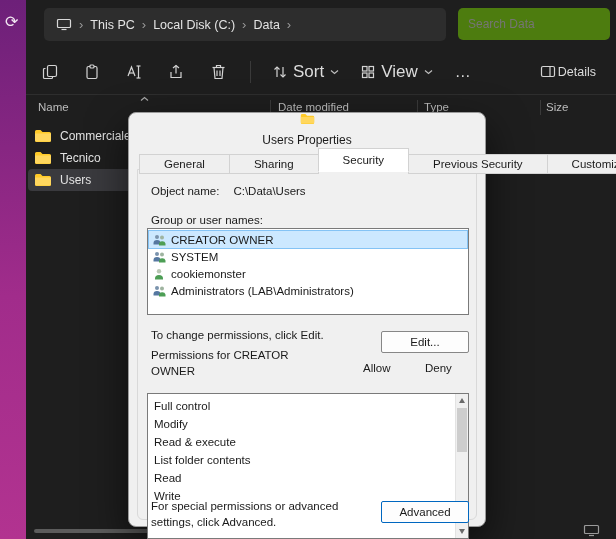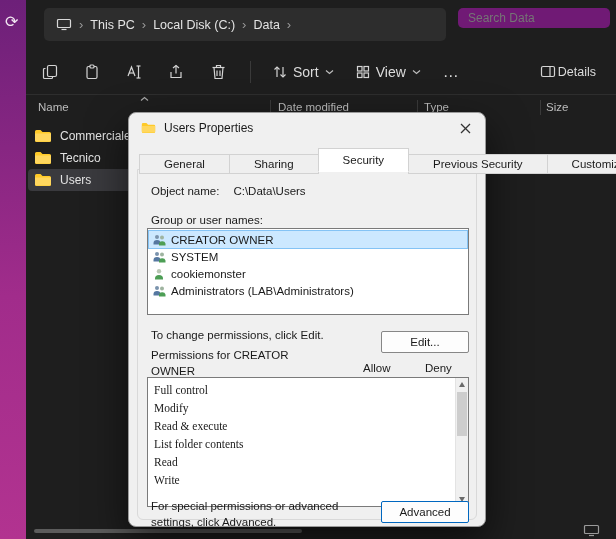--- a/index.html
+++ b/index.html
@@ -11,31 +11,31 @@
   .strip{position:absolute;left:0;top:0;width:26px;height:539px;
          background:linear-gradient(180deg,#6d2079 0%,#a12c8b 55%,#b23390 100%);}
   .refresh{position:absolute;left:5px;top:14px;color:#f2e7f2;font-size:16px;line-height:16px;cursor:default;}
 
   
   .explorer{position:absolute;left:26px;top:0;right:0;bottom:0;background:#1e1e1e;color:#d6d6d6;}
   .addr{position:absolute;left:18px;top:8px;width:402px;height:33px;background:#2d2d2d;border-radius:5px;
         display:flex;align-items:center;gap:7px;padding:0 12px;font-size:12.5px;color:#e4e4e4;}
   .chev{color:#9a9a9a;font-size:13px;line-height:12px;}
   .crumb{cursor:default;}
-  .search{position:absolute;left:432px;top:8px;right:6px;height:20px;background:#701a75;border-radius:5px;
+  .search{position:absolute;left:432px;top:8px;right:6px;height:32px;background:#4d7c0f;border-radius:5px;
           display:flex;align-items:center;padding:0 10px;}
   .search input{flex:1;background:transparent;border:none;outline:none;color:#cfcfcf;
                 font-size:12px;font-family:inherit;}
   .icon{display:inline-flex;align-items:center;justify-content:center;}
 
   .toolbar{position:absolute;left:0;top:49px;right:0;height:46px;display:flex;align-items:center;
            gap:22px;padding:0 14px;border-bottom:1px solid #2e2e2e;}
   .tbicon{width:20px;height:20px;display:inline-flex;align-items:center;justify-content:center;cursor:pointer;}
   .tbsep{width:1px;height:22px;background:#3a3a3a;}
-  .drop{display:flex;align-items:center;gap:6px;font-size:14px;color:#dcdcdc;cursor:pointer;}
+  .drop{display:flex;align-items:center;gap:6px;font-size:17px;color:#dcdcdc;cursor:pointer;}
   .more{font-size:16px;color:#dcdcdc;cursor:pointer;letter-spacing:1px;}
   .detailsbtn{margin-left:auto;display:flex;gap:2px;font-size:12.5px;color:#dcdcdc;cursor:pointer;padding-right:6px;}
 
   .heads{position:absolute;top:96px;left:0;right:0;height:24px;font-size:11.5px;color:#bdbdbd;}
   .h{position:absolute;top:5px;cursor:pointer;}
   .sortcaret{position:absolute;left:114px;top:0px;}
   .vsep{position:absolute;top:4px;width:1px;height:15px;background:#3a3a3a;}
 
   .rows{position:absolute;top:122px;left:0;right:0;}
   .row{position:absolute;left:2px;height:22px;width:240px;display:flex;align-items:center;gap:8px;
@@ -44,21 +44,21 @@
 
   
   .hthumb{position:absolute;left:34px;top:529px;width:268px;height:4px;background:#5c5c5c;border-radius:2px;cursor:pointer;z-index:3;}
   .statusicon{position:absolute;right:16px;top:524px;z-index:3;cursor:pointer;}
 
   
   .dialog{position:absolute;left:128px;top:112px;width:358px;height:415px;background:#f0f0f0;
           border:1px solid #9b9b9b;border-radius:8px;box-shadow:0 16px 40px rgba(0,0,0,.6);
           color:#1a1a1a;font-size:11.5px;z-index:10;}
   .dlghead{position:absolute;top:0;left:0;right:0;height:30px;display:flex;align-items:center;
-           gap:8px;padding:0 12px;font-size:12px;}
+           gap:8px;padding:0 12px;font-size:12px;flex-direction:column;}
   .dlgclose{margin-left:auto;width:16px;height:16px;display:flex;align-items:center;justify-content:center;cursor:pointer;}
   .tabs{position:absolute;top:35px;left:10px;display:flex;align-items:flex-end;z-index:2;}
   .tab{height:20px;line-height:19px;padding:0 24px;border:1px solid #d2d2d2;background:#efefef;
        position:relative;top:2px;margin-right:-1px;font-size:11.5px;cursor:pointer;white-space:nowrap;}
   .tab.active{height:24px;line-height:22px;background:#fff;top:0;border-bottom:1px solid #fff;z-index:3;}
   .page{position:absolute;left:8px;right:8px;top:56px;bottom:6px;border:1px solid #d9d9d9;background:#f0f0f0;border-radius:0 0 6px 6px;}
 
   .objrow{position:absolute;left:22px;top:72px;display:flex;gap:14px;}
   .grouplabel{position:absolute;left:22px;top:101px;}
   .listbox{position:absolute;left:18px;width:322px;background:#fff;border:1px solid #7a7a7a;}
@@ -66,21 +66,21 @@
   .uitem{height:17px;display:flex;align-items:center;gap:5px;padding:0 3px;margin:0 1px;font-size:11.5px;cursor:pointer;}
   .uitem.selected{background:#cce8ff;outline:1px solid #84c3f5;}
 
   .edithint{position:absolute;left:22px;top:216px;}
   .btn{position:absolute;left:252px;width:88px;height:22px;background:#fdfdfd;border:1px solid #878787;
        border-radius:2px;font-size:11.5px;font-family:inherit;text-align:center;line-height:20px;cursor:pointer;color:#1a1a1a;}
   .btn-edit{top:210px;margin-top:8px;}
   .permlabel{position:absolute;left:22px;top:235px;width:165px;line-height:1.35;}
   .allow{position:absolute;left:234px;top:249px;}
   .deny{position:absolute;left:296px;top:249px;}
-  .permlist{top:264px;height:130px;font-family:Liberation Serif, serif;}
+  .permlist{top:280px;height:146px;}
   .pitem{height:18px;line-height:18px;padding-left:6px;font-size:11.5px;cursor:default;}
   .pitem:first-child{margin-top:3px;}
   .vscroll{position:absolute;right:0;top:0;bottom:0;width:13px;background:#f0f0f0;border-left:1px solid #e3e3e3;}
   .arrow{position:absolute;left:0;width:12px;height:13px;display:flex;align-items:center;justify-content:center;cursor:pointer;}
   .arrow.up{top:0;} .arrow.down{bottom:0;}
   .tri-up{width:0;height:0;border-left:3.5px solid transparent;border-right:3.5px solid transparent;border-bottom:5px solid #6a6a6a;}
   .tri-down{width:0;height:0;border-left:3.5px solid transparent;border-right:3.5px solid transparent;border-top:5px solid #6a6a6a;}
   .vthumb{position:absolute;left:1px;right:1px;top:14px;height:44px;background:#cdcdcd;cursor:pointer;}
 
   .advhint{position:absolute;left:22px;top:386px;width:228px;line-height:1.35;}

